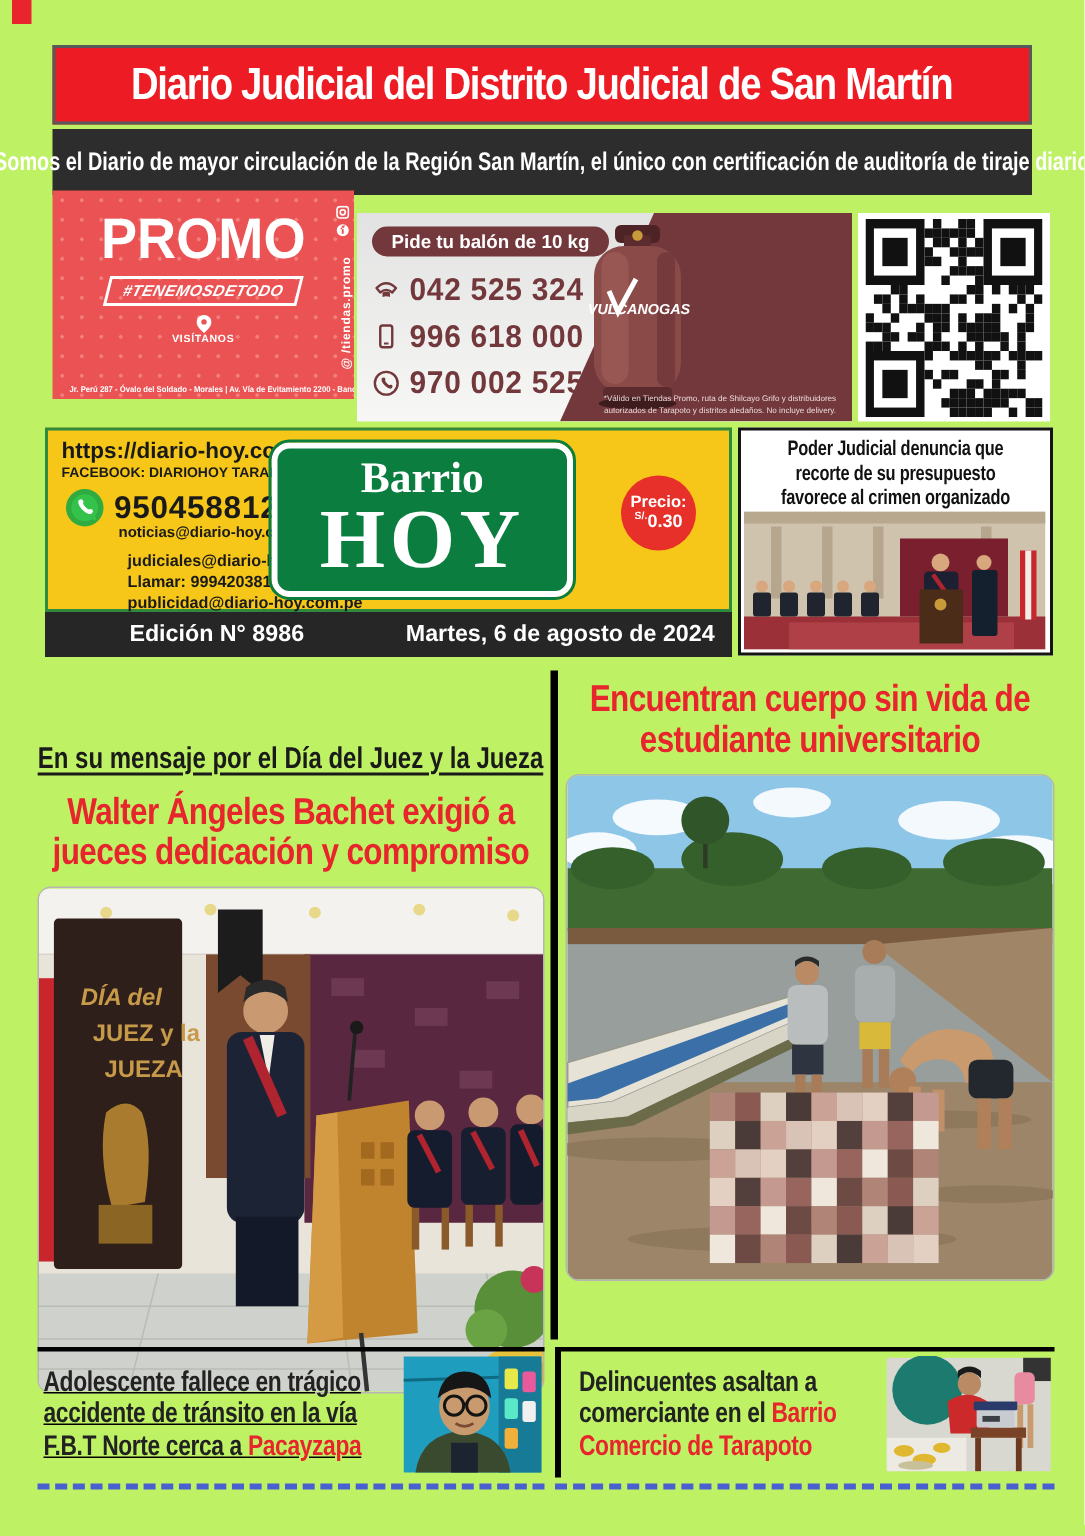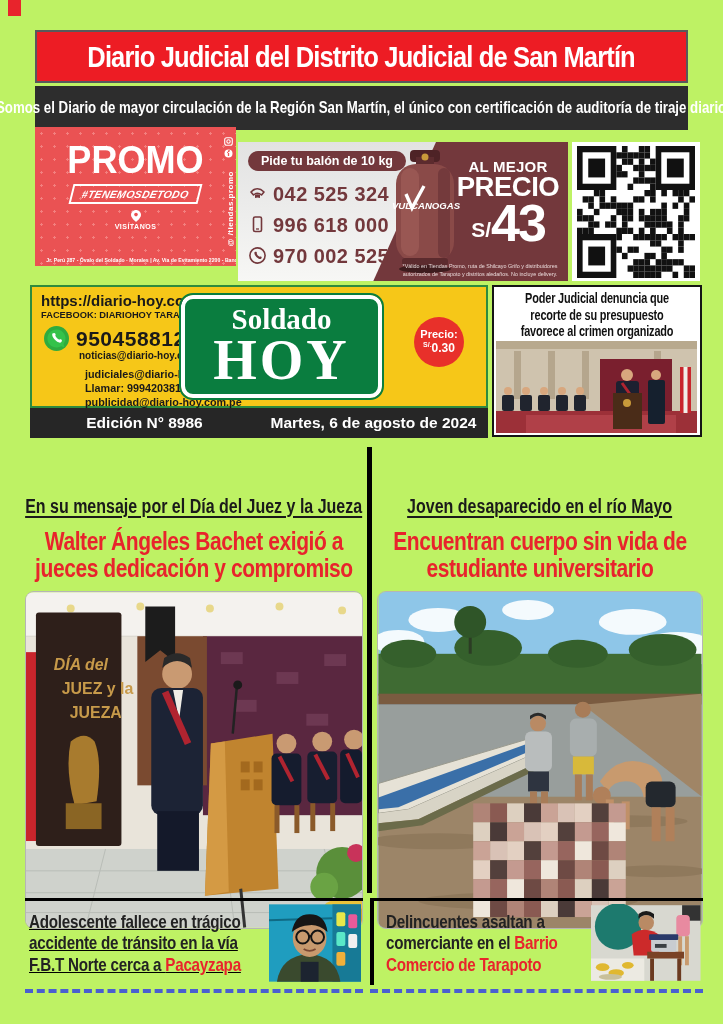--- a/index.html
+++ b/index.html
@@ -192,28 +192,20 @@
       <rect x="30" y="9" width="18" height="8" fill="#5c2b2e"></rect>
       <circle cx="39" cy="9" r="3.5" fill="#c89a3a"></circle>
       <rect x="10" y="16" width="58" height="98" rx="20" fill="#8a4a48"></rect>
       <rect x="15" y="20" width="18" height="88" rx="9" fill="#9c5a56" opacity=".8"></rect>
       <rect x="52" y="20" width="12" height="90" rx="6" fill="#6e3639" opacity=".8"></rect>
       <path d="M20 46 l6 14 l12-22" stroke="#fff" stroke-width="3.4" fill="none"></path>
       <text x="40" y="61" font-size="9.6" font-style="italic" font-weight="bold" fill="#fff" text-anchor="middle">VULCANOGAS</text>
       <rect x="16" y="110" width="46" height="8" rx="3" fill="#5c2b2e"></rect>
       <ellipse cx="39" cy="121" rx="26" ry="4" fill="#3e1c1e"></ellipse>
     </svg>
-    <div class="gas-price">
-      <div class="l1">AL MEJOR</div>
-      <div class="l2">PRECIO</div>
-      <div class="l3">
-          <span class="cur">S/</span>
-          <span class="val">43</span>
-        </div>
-    </div>
     <div class="gas-fine">*Válido en Tiendas Promo, ruta de Shilcayo Grifo y distribuidores autorizados de Tarapoto y distritos aledaños. No incluye delivery.</div>
   </div>
 
   <div class="qr-box">
     <svg width="118" height="132" viewBox="0 0 126 126" preserveAspectRatio="none" fill="#111">
       <g class="modules">
           <rect x="48" y="0" width="6" height="6"></rect>
           <rect x="66" y="0" width="6" height="6"></rect>
           <rect x="72" y="0" width="6" height="6"></rect>
           <rect x="42" y="6" width="6" height="6"></rect>
@@ -395,21 +387,21 @@
       <div class="mail1">noticias@diario-hoy.com.pe</div>
       <div class="block2">
         <div>judiciales@diario-hoy.com.pe</div>
         <div>Llamar: 999420381</div>
         <div>publicidad@diario-hoy.com.pe</div>
         <div>Llamar: 999420398</div>
       </div>
     </div>
   </div>
   <div class="logo">
-    <div class="t">Soldado</div>
+    <div class="t">Barrio</div>
     <div class="m">HOY</div>
   </div>
   <div class="price-circle">
     <span class="pl">Precio:</span>
     <span class="pv"><sup>S/.</sup><span>0.30</span></span>
   </div>
   <div class="edition-bar">
     <span>Edición N° 8986</span>
     <span>Martes, 6 de agosto de 2024</span>
   </div>
@@ -531,23 +523,20 @@
       <circle cx="318" cy="282" r="26" fill="#5a8f3a"></circle>
       <circle cx="300" cy="296" r="14" fill="#6aa344"></circle>
       <circle cx="332" cy="262" r="9" fill="#c8335a"></circle>
       <ellipse cx="322" cy="316" rx="22" ry="8" fill="#e8c23a"></ellipse>
       <rect x="306" y="318" width="4" height="19" fill="#d4a92c"></rect>
         <rect x="334" y="318" width="4" height="19" fill="#d4a92c"></rect>
     </svg>
   </div>
 
   <div class="article right">
-    <div class="kicker-wrap">
-        <span class="kicker">Joven desaparecido en el río Mayo</span>
-      </div>
     <div class="headline">Encuentran cuerpo sin vida de estudiante universitario</div>
     <svg class="photo-main" width="324" height="336" viewBox="0 0 324 337">
       <rect width="324" height="337" fill="#8ec6e8"></rect>
       <g fill="#fff" opacity=".9">
           <ellipse cx="60" cy="28" rx="30" ry="12"></ellipse>
           <ellipse cx="150" cy="18" rx="26" ry="10"></ellipse>
           <ellipse cx="255" cy="30" rx="34" ry="13"></ellipse>
           <ellipse cx="300" cy="58" rx="40" ry="18"></ellipse>
           <ellipse cx="20" cy="50" rx="26" ry="12"></ellipse>
         </g>

